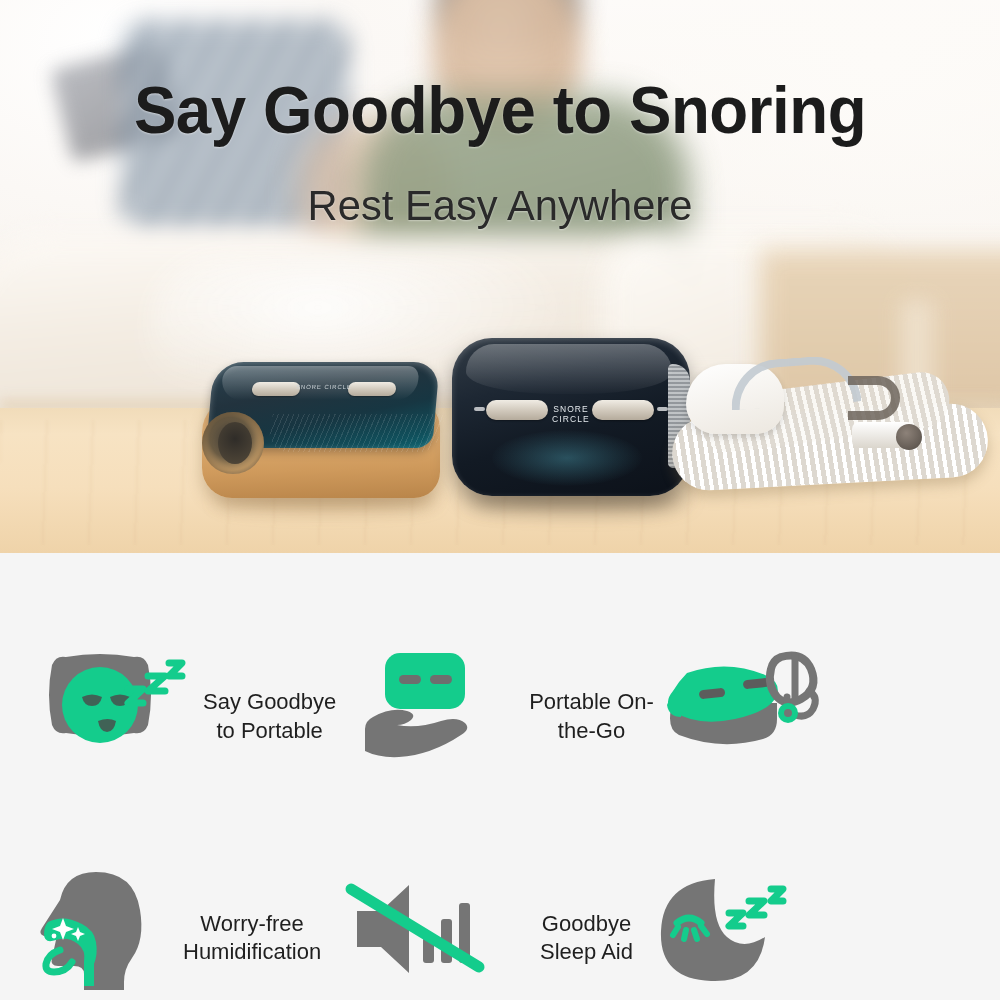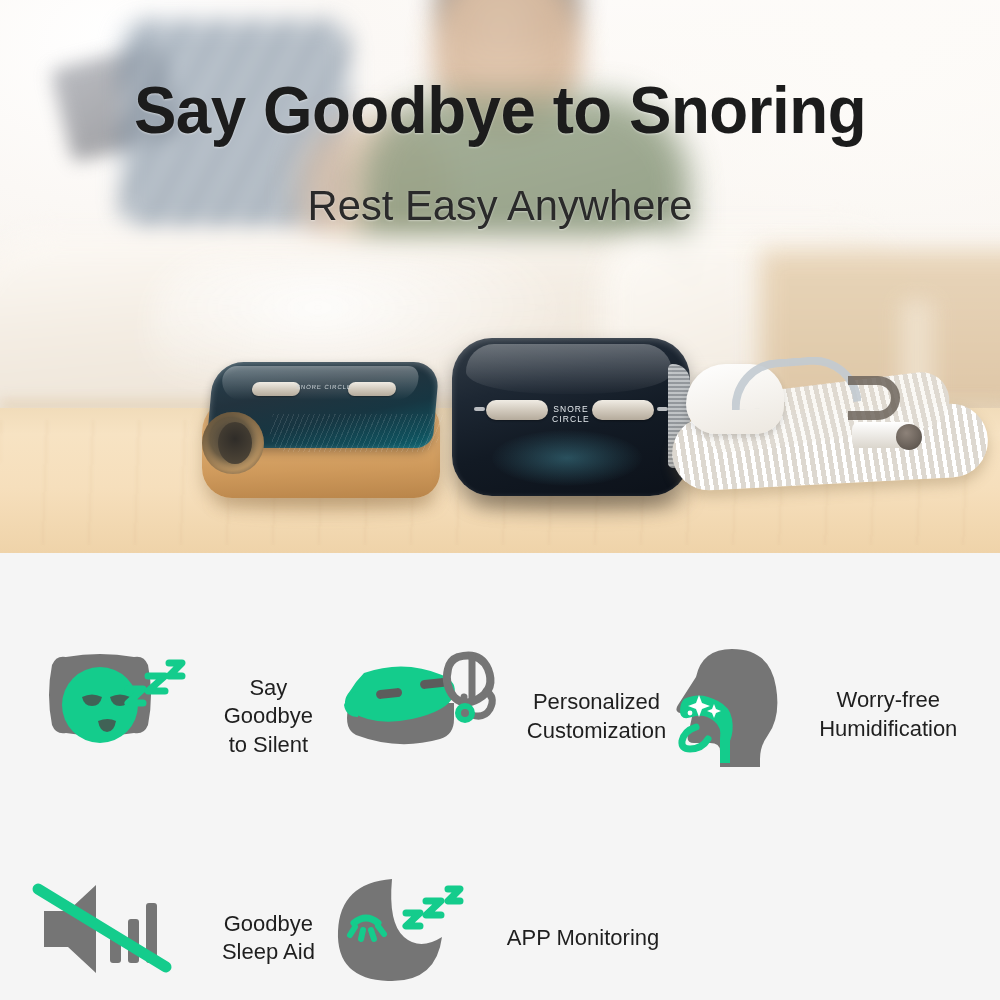--- a/index.html
+++ b/index.html
@@ -355,43 +355,52 @@
             <path d="M68 74 q10 -4 18 0 q-2 11 -9 11 q-7 0 -9 -11 Z" fill="#4a4a4a" opacity=".82"></path>
             <g fill="none" stroke="#14cc8c" stroke-width="7" stroke-linejoin="round" stroke-linecap="round">
               <path d="M98 42 h15 l-15 14 h15"></path>
               <path d="M118 29 h17 l-17 15 h17"></path>
               <path d="M139 16 h13 l-13 13 h13"></path>
             </g>
           </svg>
         </div>
         <div class="cell-label">
           <div>Say Goodbye</div>
-          <div>to Silent</div>
-        </div>
-      </div>
-
+          <div>to Portable</div>
+        </div>
+      </div>
+
+      <div class="cell">
+        <div class="icon-wrap">
+          <svg width="160" height="120" viewBox="0 0 160 120">
+            <rect x="42" y="6" width="80" height="56" rx="15" fill="#14cc8c"></rect>
+            <rect x="56" y="28" width="22" height="9" rx="4.5" fill="#6e6e6e"></rect>
+            <rect x="87" y="28" width="22" height="9" rx="4.5" fill="#6e6e6e"></rect>
+            <path d="M22 104 l0 -22 q0 -8 8 -12 q18 -10 34 -6 q10 3 4 9 q-6 5 -14 5 q20 4 44 -4 q16 -5 24 2 q6 6 -4 12 q-30 20 -62 22 q-20 1 -34 -6 Z" fill="#757575"></path>
+          </svg>
+        </div>
+        <div class="cell-label">
+          <div>Portable On-the-Go</div>
+        </div>
+      </div>
 
       <div class="cell">
         <div class="icon-wrap">
           <svg width="170" height="120" viewBox="0 0 170 120">
             <path d="M14 62 q-4 20 8 26 q42 16 84 4 q14 -4 14 -20 l0 -16 l-106 0 Z" fill="#757575"></path>
             <path d="M30 26 q40 -14 78 2 q16 7 12 20 q-6 16 -42 24 q-38 8 -62 -8 q-10 -8 0 -20 q6 -10 14 -18 Z" fill="#14cc8c"></path>
             <rect x="42" y="42" width="26" height="9" rx="4.5" fill="#5c5c5c" transform="rotate(-6 55 46)"></rect>
             <rect x="86" y="32" width="26" height="9" rx="4.5" fill="#5c5c5c" transform="rotate(-6 99 36)"></rect>
             <path d="M10 58 q4 -12 14 -14 l0 26 q-12 0 -14 -12 Z" fill="#14cc8c"></path>
             <path d="M124 10 q22 -6 30 12 q8 20 -10 30 q-14 8 -24 -2 q-10 -12 -6 -28 q2 -9 10 -12 Z" fill="none" stroke="#757575" stroke-width="8"></path>
             <path d="M138 6 l0 46" stroke="#757575" stroke-width="7"></path>
             <path d="M130 50 q-2 14 8 18 q12 4 18 -6 q6 -12 -4 -18" fill="none" stroke="#757575" stroke-width="7" stroke-linecap="round"></path>
             <circle cx="131" cy="66" r="10" fill="#14cc8c"></circle>
             <circle cx="131" cy="66" r="4" fill="#757575"></circle>
           </svg>
-        </div>
-        <div class="cell-label">
-          <div>Personalized</div>
-          <div>Customization</div>
         </div>
       </div>
 
       <div class="cell cell-r2">
         <div class="icon-wrap">
           <svg width="130" height="120" viewBox="0 0 130 120">
             <path d="M66 2 q38 0 44 38 q5 30 -8 48 q-8 11 -8 24 l0 8 l-40 0 l0 -16 q0 -8 -10 -8 l-16 0 q-8 0 -6 -8 l4 -18 l-12 -4 q-6 -2 -2 -8 l18 -28 q6 -28 36 -28 Z" fill="#757575"></path>
             <path d="M18 52 q16 -8 34 2 q12 6 14 18 q2 12 -2 22 l0 22 l-10 0 l0 -24 q2 -12 -6 -18 q-10 -8 -22 -4 q-12 4 -12 -6 q0 -8 4 -12 Z" fill="#14cc8c"></path>
             <path d="M30 80 q-12 4 -14 14 q-1 8 8 8 q12 0 18 -10" fill="none" stroke="#14cc8c" stroke-width="7" stroke-linecap="round"></path>
             <g fill="#ffffff">
@@ -433,20 +442,17 @@
                 <path d="M37 55 l3 9"></path>
                 <path d="M44 51 l6 8"></path>
             </g>
             <g fill="none" stroke="#14cc8c" stroke-width="7" stroke-linejoin="round" stroke-linecap="round">
               <path d="M72 38 h14 l-14 13 h14"></path>
               <path d="M92 26 h15 l-15 14 h15"></path>
               <path d="M114 14 h12 l-12 12 h12"></path>
             </g>
           </svg>
         </div>
-        <div class="cell-label">
-          <div>APP Monitoring</div>
-        </div>
       </div>
 
     </div>
   </div>
 </div>
 
 </body></html>

